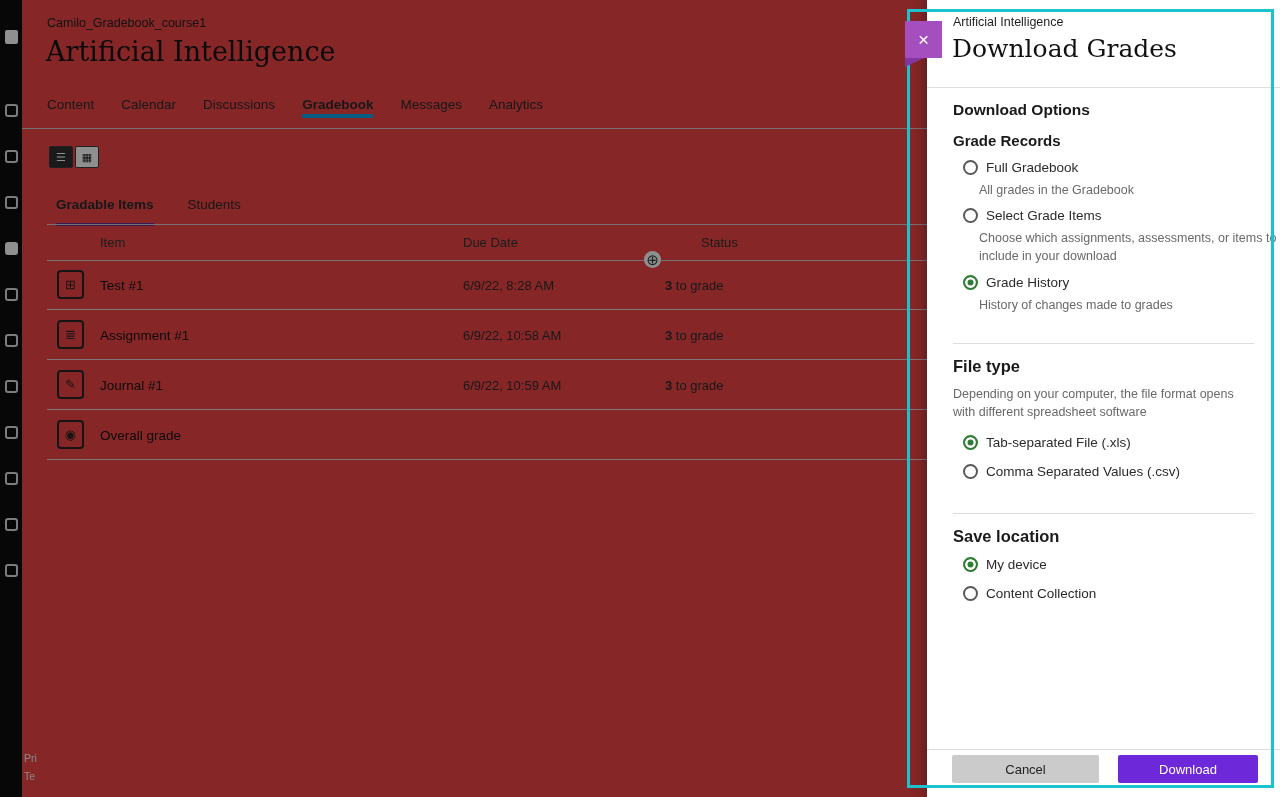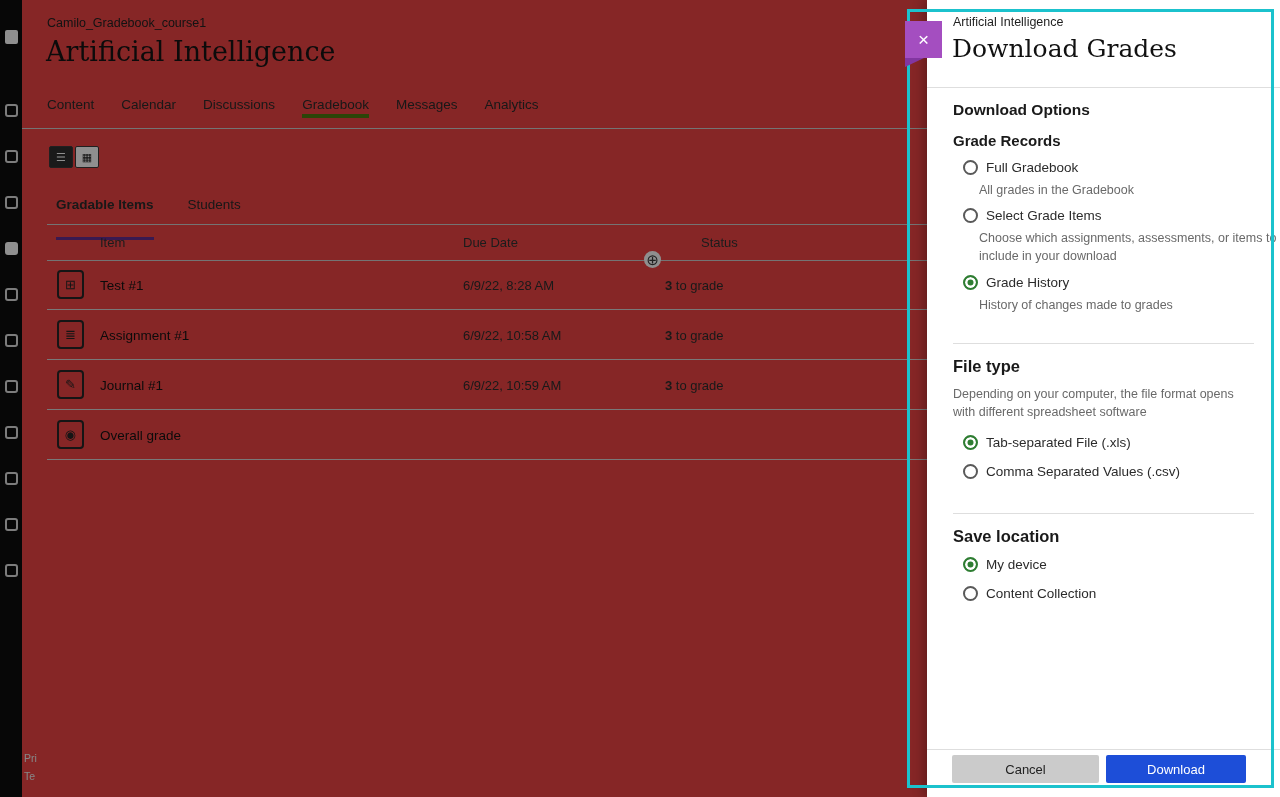--- a/index.html
+++ b/index.html
@@ -11,23 +11,23 @@
   
   .page{position:absolute;inset:0;background:#ef4444;z-index:1}
   .sidebar{position:absolute;left:0;top:0;width:22px;height:797px;background:#0d0d0d;z-index:2}
   .sb-logo{position:absolute;left:5px;top:30px;width:13px;height:14px;background:#fff;border-radius:2px}
   .sb-ico{position:absolute;left:5px;width:13px;height:13px;border:2px solid #dedede;border-radius:3px}
   .sb-ico.active{background:#fff;border-color:#fff}
   .course-code{font-size:12.5px;color:#222}
   .course-title{font-family:"DejaVu Serif",serif;font-size:27px;font-weight:500;color:#141414}
   .tabs{display:flex;gap:27px}
   .tab{font-size:13.5px;color:#2b2b2b;padding-bottom:2px;white-space:nowrap}
-  .tab.active{font-weight:normal;border-bottom:4px solid #4d7c0f}
+  .tab.active{font-weight:bold;border-bottom:4px solid #0ea5e9}
   .subtabs{display:flex;gap:34px}
-  .subtab{font-size:13.5px;color:#2b2b2b;padding-bottom:25px;white-space:nowrap}
+  .subtab{font-size:13.5px;color:#2b2b2b;padding-bottom:11px;white-space:nowrap}
   .subtab.active{font-weight:bold;border-bottom:3.5px solid #662d8f}
   .vtoggle{display:flex;gap:2px}
   .vbtn{width:24px;height:22px;display:flex;align-items:center;justify-content:center;font-size:11px;border:1.5px solid #3a3a3a;border-radius:2px;background:#fff;color:#222}
   .vbtn.sel{background:#2f2f2f;color:#fff}
   .thead{position:absolute;left:47px;top:228px;width:880px;height:33px;border-bottom:1px solid #cfcfcf}
   .thead span{position:absolute;top:7px;font-size:13px;color:#333}
   .plus-ico{position:absolute;left:644px;top:251px;width:17px;height:17px;background:#fff;border-radius:50%;display:flex;align-items:center;justify-content:center;font-size:15px;color:#3a3a3a;z-index:3}
   .trow{position:absolute;left:47px;width:880px;height:50px;border-bottom:1px solid #d8d8d8}
   .cell-icon{position:absolute;left:10px;top:10px;width:27px;height:29px;border:2px solid #262626;border-radius:4px;display:flex;align-items:center;justify-content:center;font-size:13px;color:#262626}
   .cell-item{position:absolute;left:53px;top:50%;transform:translateY(-50%);font-size:13.5px;color:#141414}
@@ -47,21 +47,21 @@
   .h2{position:absolute;font-size:15px;font-weight:bold;color:#1a1a1a}
   .h3{position:absolute;font-size:16.5px;font-weight:bold;color:#1a1a1a}
   .radio-row{position:absolute;left:36px;display:flex;align-items:center;gap:8px;cursor:pointer}
   .radio{width:15px;height:15px;border:2px solid #595959;border-radius:50%;background:#fff;flex:0 0 auto}
   .radio-row.checked .radio{border-color:#2e7d32;background:#2e7d32;box-shadow:inset 0 0 0 2.5px #fff}
   .radio-label{font-size:13.5px;color:#2b2b2b}
   .rdesc{position:absolute;left:52px;font-size:12.5px;line-height:18px;color:#696969}
   .para{position:absolute;left:26px;width:302px;font-size:12.5px;line-height:17.5px;color:#696969}
   .btn{position:absolute;top:755px;height:28px;border:none;border-radius:2px;font-size:13px;display:flex;align-items:center;justify-content:center;cursor:pointer;font-family:"Liberation Sans",sans-serif}
   .btn.cancel{left:25px;width:147px;background:#cbcbcb;color:#222}
-  .btn.download{left:179px;width:140px;background:#1d4ed8;color:#fff}
+  .btn.download{left:191px;width:140px;background:#6d28d9;color:#fff}
 
   
   .teal{position:absolute;left:907px;top:9px;width:367px;height:779px;border:3px solid #1bc2cd;z-index:30;pointer-events:none}
   .close-btn{position:absolute;left:905px;top:21px;width:37px;height:37px;background:#a44ec0;border:none;color:#fff;font-size:19px;display:flex;align-items:center;justify-content:center;z-index:40;cursor:pointer}
   .close-fold{position:absolute;left:905px;top:58px;width:0;height:0;border-top:9px solid #8236a0;border-right:19px solid transparent;z-index:39}
 </style>
 </head>
 <body>
 
 <div class="page">

